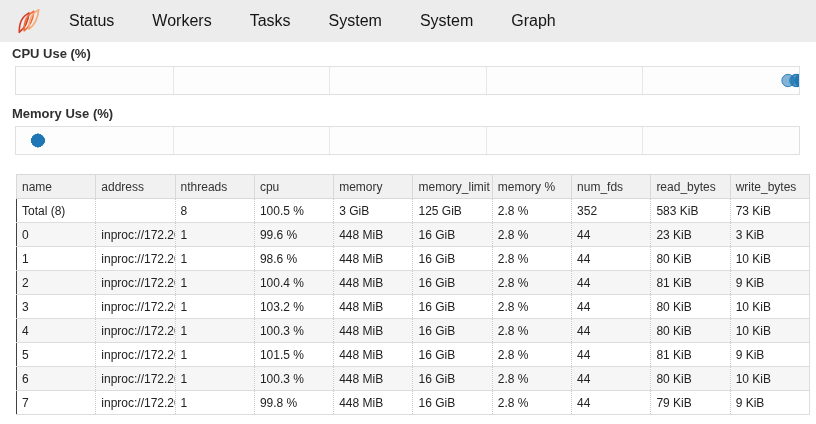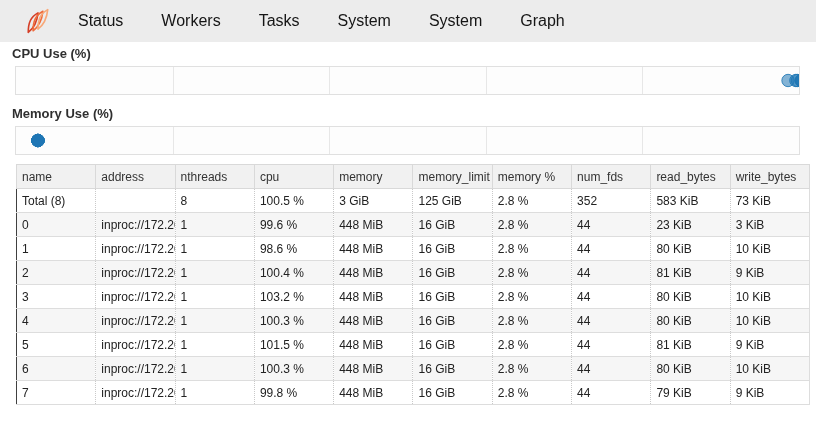--- a/index.html
+++ b/index.html
@@ -4,21 +4,21 @@
 <style>
   html,body{margin:0;padding:0;}
   body{
     width:816px;height:424px;overflow:hidden;background:#ffffff;
     font-family:"Liberation Sans","DejaVu Sans",sans-serif;
     -webkit-font-smoothing:antialiased;
   }
   
   .navbar{
     height:42px;background:#ececec;display:flex;align-items:center;
-    padding-left:23px;box-sizing:border-box;
+    padding-left:14px;box-sizing:border-box;
   }
   .logo{width:30px;height:32px;display:flex;align-items:center;justify-content:center;}
   .nav-items{display:flex;align-items:center;margin-left:6px;}
   .nav-item{
     font-size:16px;color:#151515;padding:0 19px;cursor:pointer;line-height:42px;
     white-space:nowrap;
   }
   
   .plot-title{
     font-size:13px;font-weight:bold;color:#2f2f2f;
@@ -26,21 +26,21 @@
   }
   .plot-title.mem{margin-top:12px;}
   .plot{
     margin-left:15px;width:783px;height:27px;border:1px solid #e0e0e0;
     position:relative;background:#fdfdfd;overflow:hidden;
   }
   .gridline{position:absolute;top:0;bottom:0;width:1px;background:#e7e7e7;}
   .plot svg{position:absolute;left:0;top:0;}
   .tick-strip{margin-left:15px;width:783px;height:7px;position:relative;overflow:hidden;}
   
-  .wtable-wrap{margin:2px 0 0 16px;width:792px;}
+  .wtable-wrap{margin:12px 0 0 16px;width:792px;}
   table.wtable{
     border-collapse:collapse;table-layout:fixed;width:794px;
     font-size:12px;color:#222;
   }
   table.wtable th{
     background:#f1f1f1;font-weight:normal;text-align:left;color:#333;
     height:24px;padding:0 0 0 5px;border:1px solid #d9d9d9;border-left:none;
     overflow:hidden;white-space:nowrap;box-sizing:border-box;
   }
   table.wtable th:first-child{border-left:1px solid #d9d9d9;}

